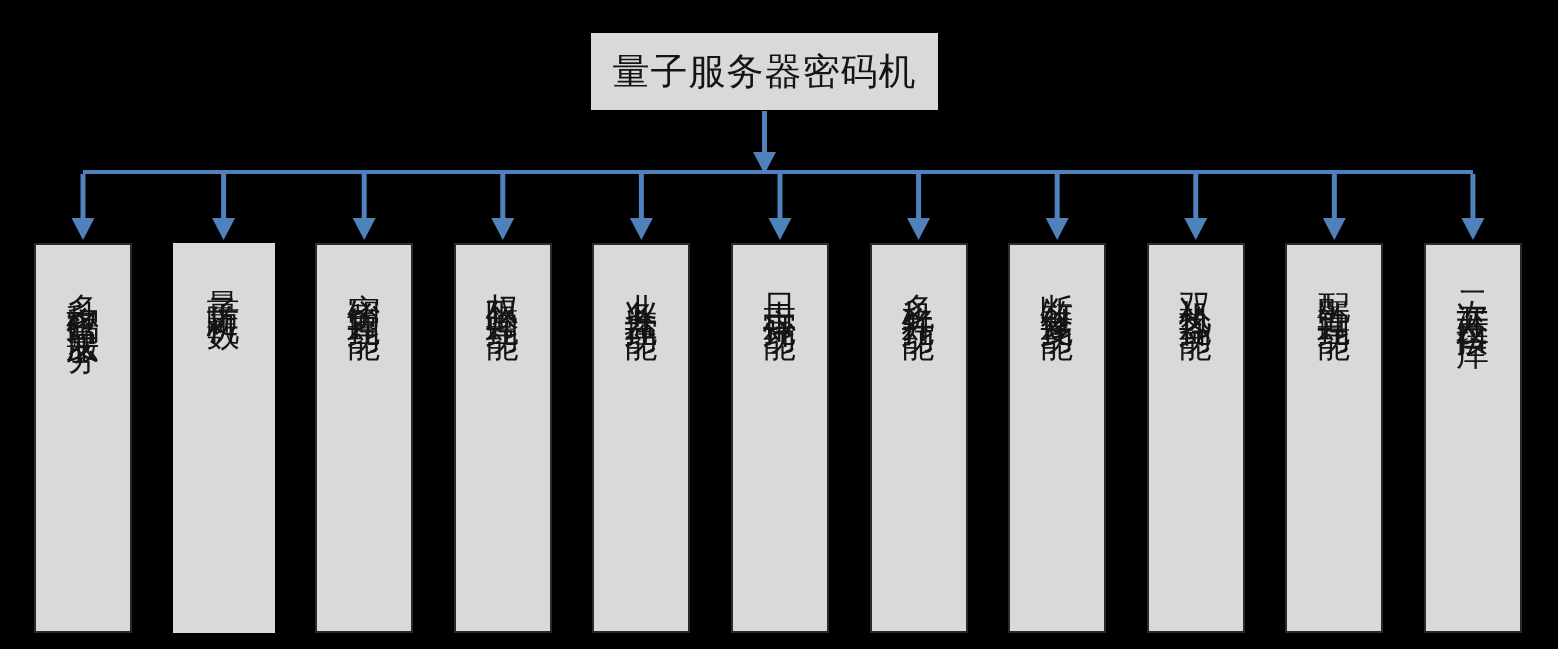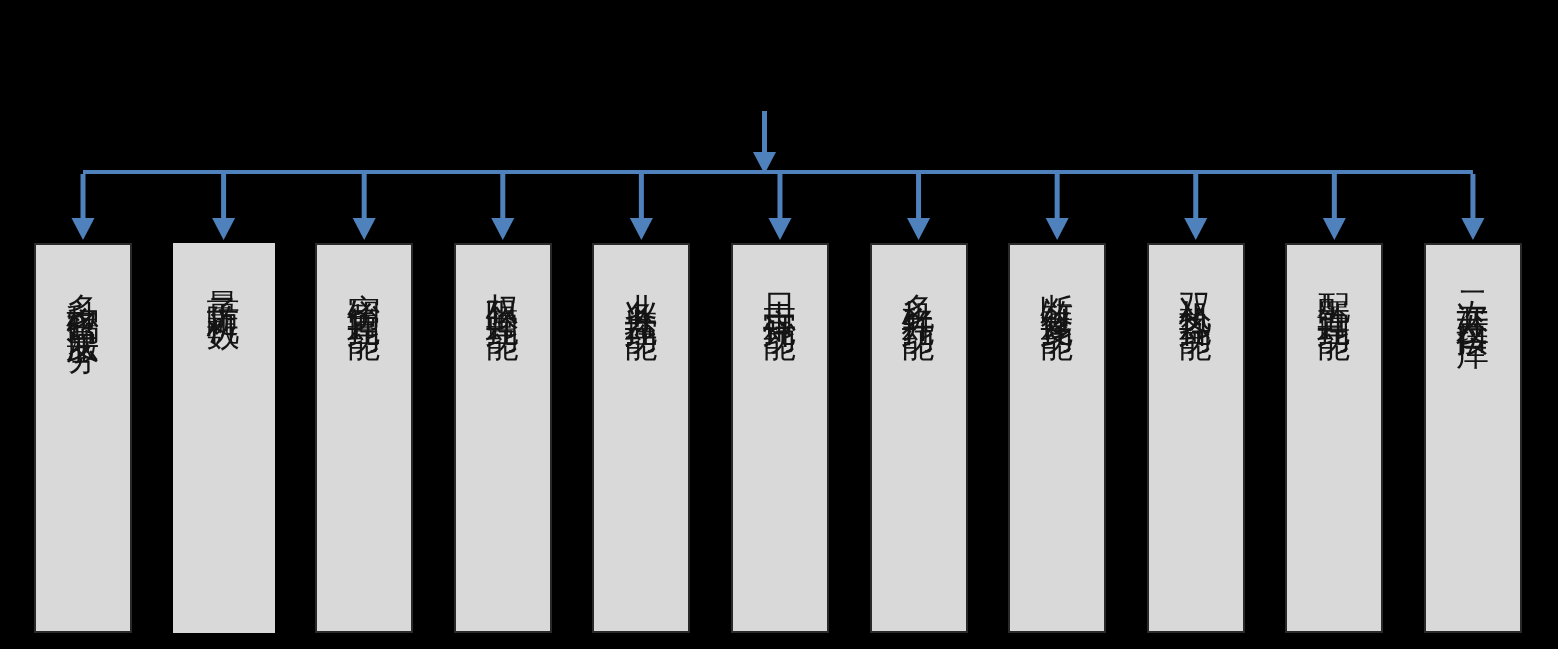--- a/index.html
+++ b/index.html
@@ -75,20 +75,23 @@
     letter-spacing: 7px;
     color: #141414;
     line-height: 1;
   }
 </style>
 </head>
 <body>
 
 <div id="stage">
 
+  <div class="root-box" id="root-box">
+    <span class="label">量子服务器密码机</span>
+  </div>
 
   <svg id="connectors" viewBox="0 0 1558 649" xmlns="http://www.w3.org/2000/svg">
       <line x1="83" y1="172" x2="1472.9375" y2="172" stroke="#4f81bd" stroke-width="4"></line>
       <line x1="764.5" y1="111" x2="764.5" y2="155" stroke="#4f81bd" stroke-width="5"></line>
       <polygon points="753,152 776,152 764.5,174" fill="#4f81bd"></polygon>
       <line x1="83" y1="174" x2="83" y2="221" stroke="#4f81bd" stroke-width="5"></line>
       <polygon points="71.5,218 94.5,218 83,240" fill="#4f81bd"></polygon>
       <line x1="223.59375" y1="174" x2="223.59375" y2="221" stroke="#4f81bd" stroke-width="5"></line>
       <polygon points="212.09375,218 235.09375,218 223.59375,240" fill="#4f81bd"></polygon>
       <line x1="364.1875" y1="174" x2="364.1875" y2="221" stroke="#4f81bd" stroke-width="5"></line>

